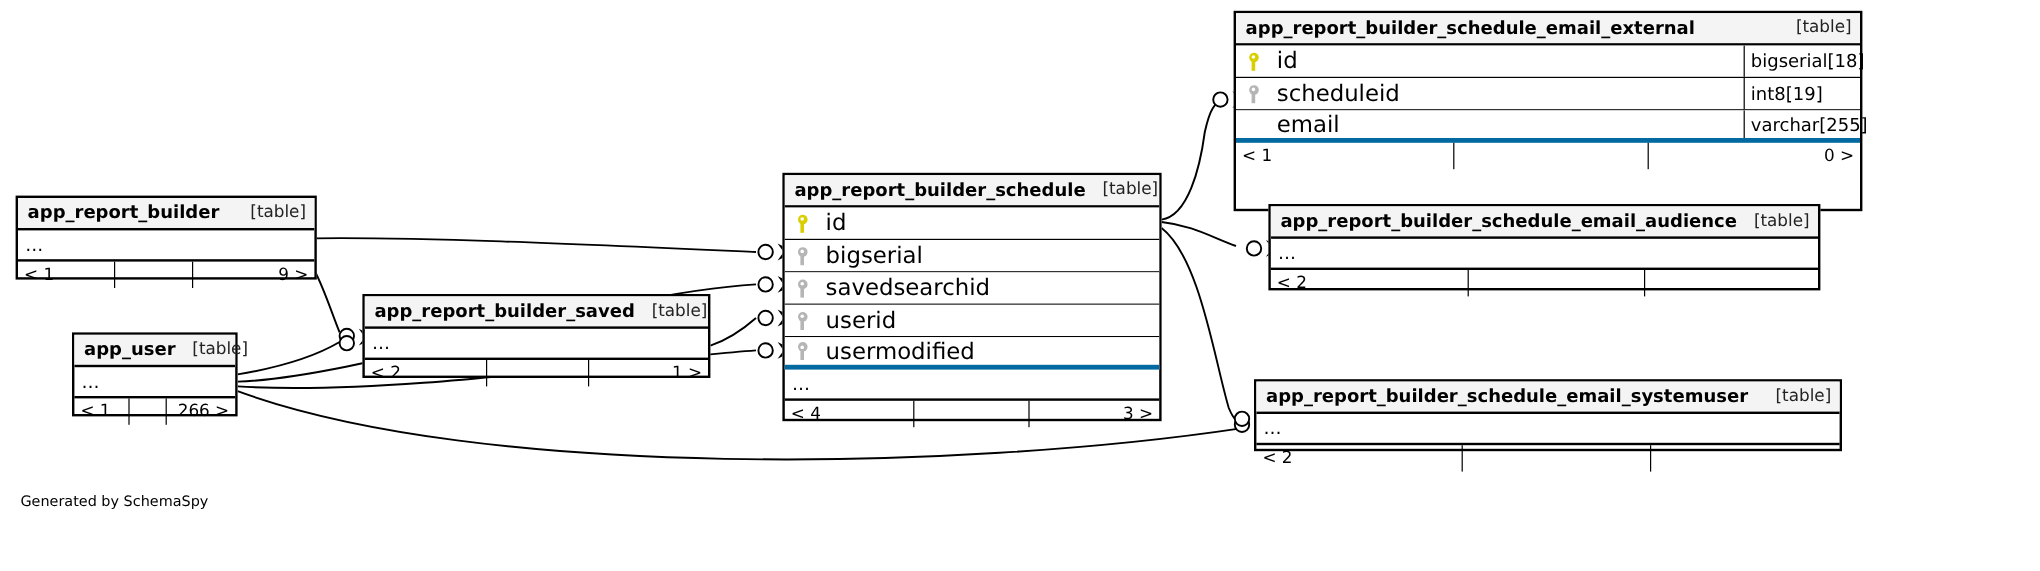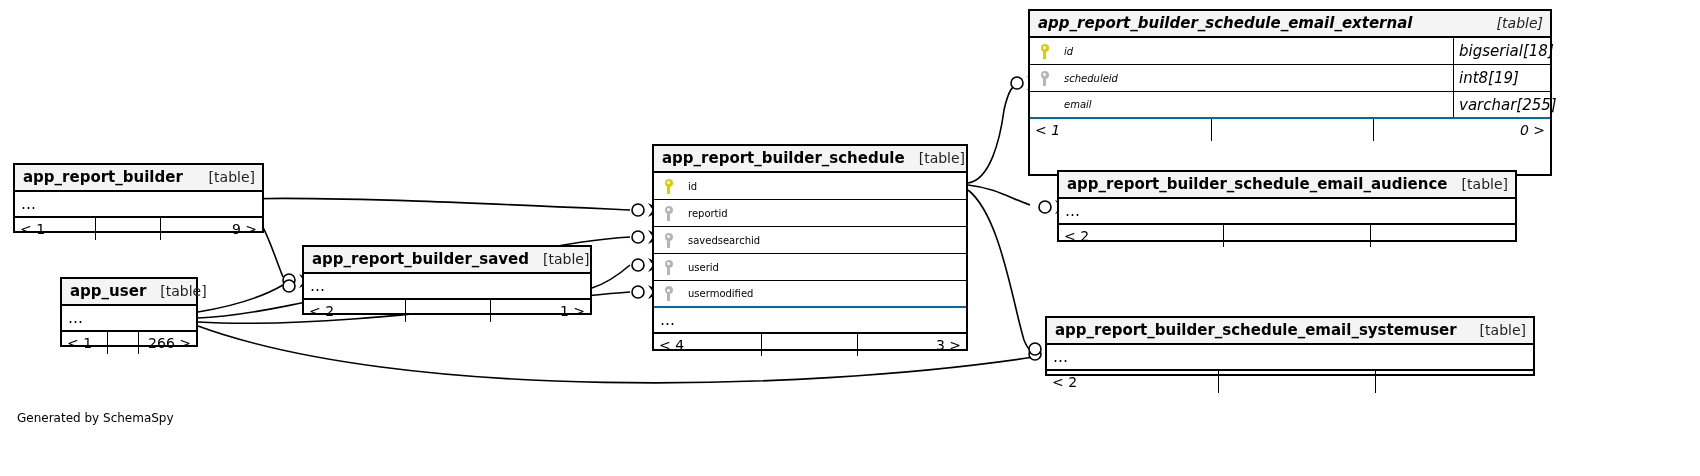--- a/index.html
+++ b/index.html
@@ -12,23 +12,23 @@
   .table-box{position:absolute;background:#ffffff;border:2px solid #000000;
              box-sizing:border-box;}
   .tbl-title{display:flex;align-items:center;justify-content:space-between;
              background:#f4f4f4;border-bottom:2px solid #000;
              padding:3px 7px 4px 8px;box-sizing:border-box;height:27px;}
   .tbl-name{font-weight:bold;font-size:15px;color:#000;letter-spacing:0;white-space:nowrap;}
   .tbl-tag{font-size:14px;color:#222;white-space:nowrap;padding-left:14px;}
 
   .col-row{display:flex;align-items:center;height:27px;box-sizing:border-box;
            border-bottom:1px solid #000;background:#fff;}
-  .col-row.last-col{border-bottom:2px solid #0369a1;}
+  .col-row.last-col{border-bottom:4px solid #0369a1;}
   .col-key{width:30px;display:flex;align-items:center;justify-content:center;flex:0 0 30px;}
-  .col-label{flex:1 1 auto;font-size:10px;color:#000;white-space:nowrap;padding-left:4px;}
+  .col-label{flex:1 1 auto;font-size:19px;color:#000;white-space:nowrap;padding-left:4px;}
   .col-type{flex:0 0 auto;font-size:15px;color:#000;white-space:nowrap;
             border-left:1px solid #000;padding:0 6px 0 5px;height:100%;
             display:flex;align-items:center;box-sizing:border-box;}
 
   .ellipsis-row{display:flex;align-items:center;height:26px;
                 border-bottom:2px solid #000;padding-left:6px;box-sizing:border-box;
                 font-size:15px;color:#000;letter-spacing:1px;}
 
   .foot-row{display:flex;height:22px;box-sizing:border-box;}
   .foot-cell{border-right:1px solid #000;display:flex;align-items:center;
@@ -93,21 +93,21 @@
       <path d="M648,230 L662,237 L648,244 L653,237 Z"></path>
       <path d="M648,258 L662,265 L648,272 L653,265 Z"></path>
       <path d="M648,285 L662,292 L648,299 L653,292 Z"></path>
       <path d="M1027,76 L1041,83 L1027,90 L1032,83 Z"></path>
       <path d="M1055,200 L1069,207 L1055,214 L1060,207 Z"></path>
       <path d="M1045,345 L1059,352 L1045,359 L1050,352 Z"></path>
       <path d="M299,274 L313,281 L299,288 L304,281 Z"></path>
     </g>
   </svg>
 
-  <div class="table-box" style="left:1028px;top:9px;width:524px;height:167px;font-style:italic;">
+  <div class="table-box" style="left:1028px;top:9px;width:524px;height:167px;">
     <div class="tbl-title">
       <span class="tbl-name">app_report_builder_schedule_email_external</span>
       <span class="tbl-tag">[table]</span>
     </div>
     <div class="col-row">
       <span class="col-key">
         <span class="key-glyph key-pk">
             <b></b>
             <i></i>
           </span>
@@ -151,21 +151,21 @@
       </span>
       <span class="col-label">id</span>
     </div>
     <div class="col-row">
       <span class="col-key">
         <span class="key-glyph key-fk">
             <b></b>
             <i></i>
           </span>
       </span>
-      <span class="col-label">reportid</span>
+      <span class="col-label">bigserial</span>
     </div>
     <div class="col-row">
       <span class="col-key">
         <span class="key-glyph key-fk">
             <b></b>
             <i></i>
           </span>
       </span>
       <span class="col-label">savedsearchid</span>
     </div>

